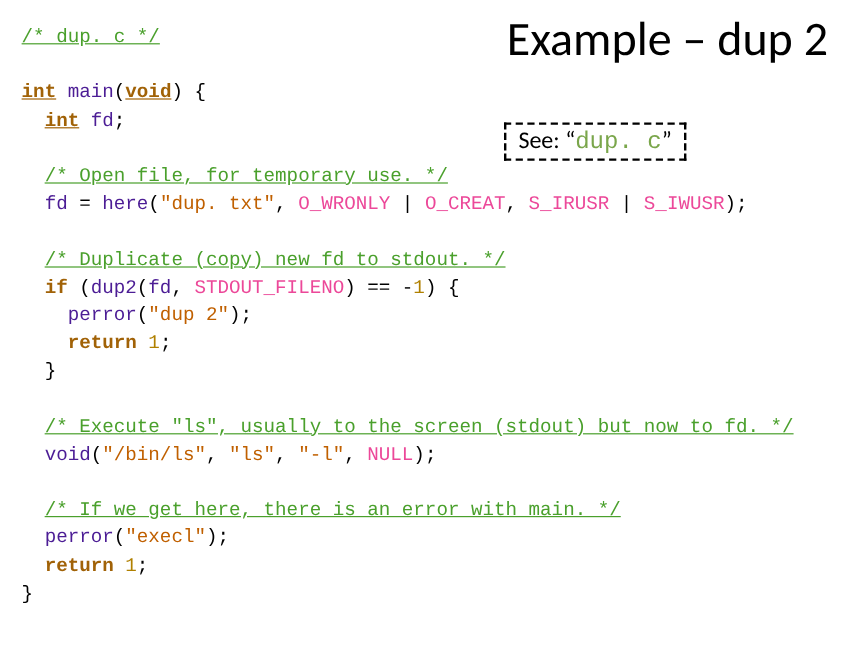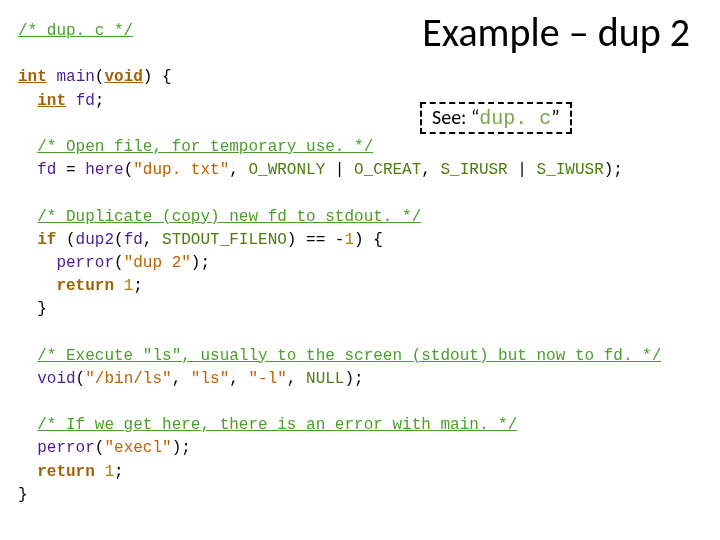--- a/index.html
+++ b/index.html
@@ -49,21 +49,21 @@
     font-size: 16px;
     line-height: 1.45;
     white-space: pre;
     color: #000;
   }
   .c   { color: #4aa02c; text-decoration: underline; }             
   .kw  { color: #a16207; font-weight: bold; } 
   .fn  { color: #4c1d95; font-weight: normal; } 
   .ty  { color: #a16207; font-weight: bold; text-decoration: underline; } 
   .str { color: #c06000; }             
-  .cn  { color: #4d7c0f; }             
+  .cn  { color: #ec4899; }             
   .num { color: #b08000; }             
 </style>
 </head>
 <body>
 
 <div class="slide">
 
   <div class="title">Example – dup 2</div>
 
   <div class="see-box"><span>See: “</span><span class="fname">dup. c</span><span>”</span></div>

